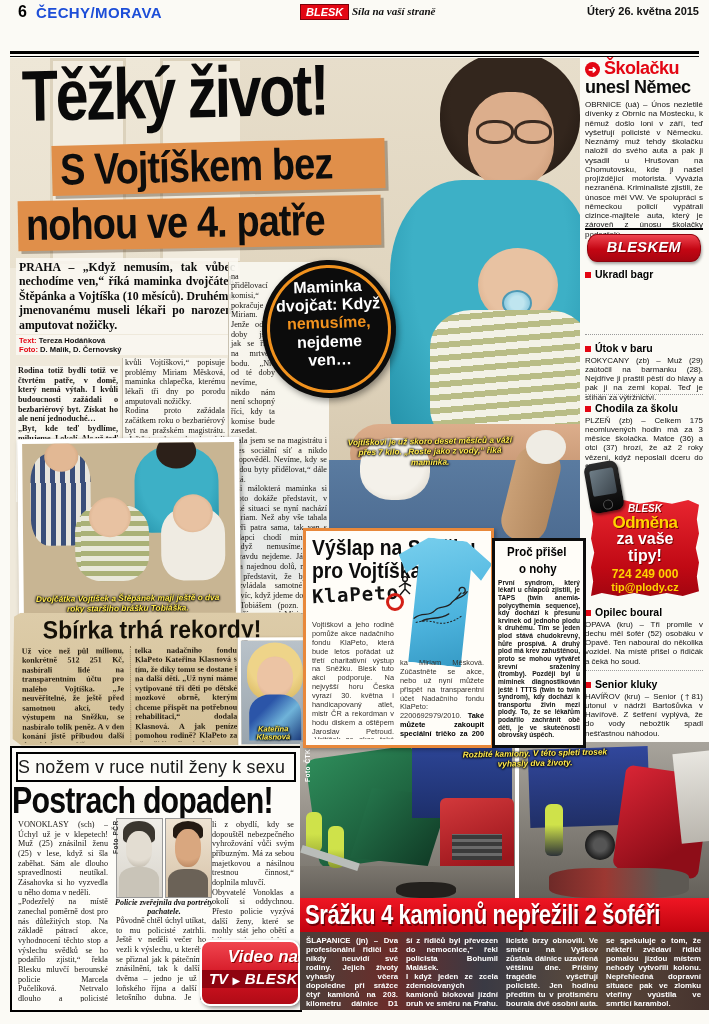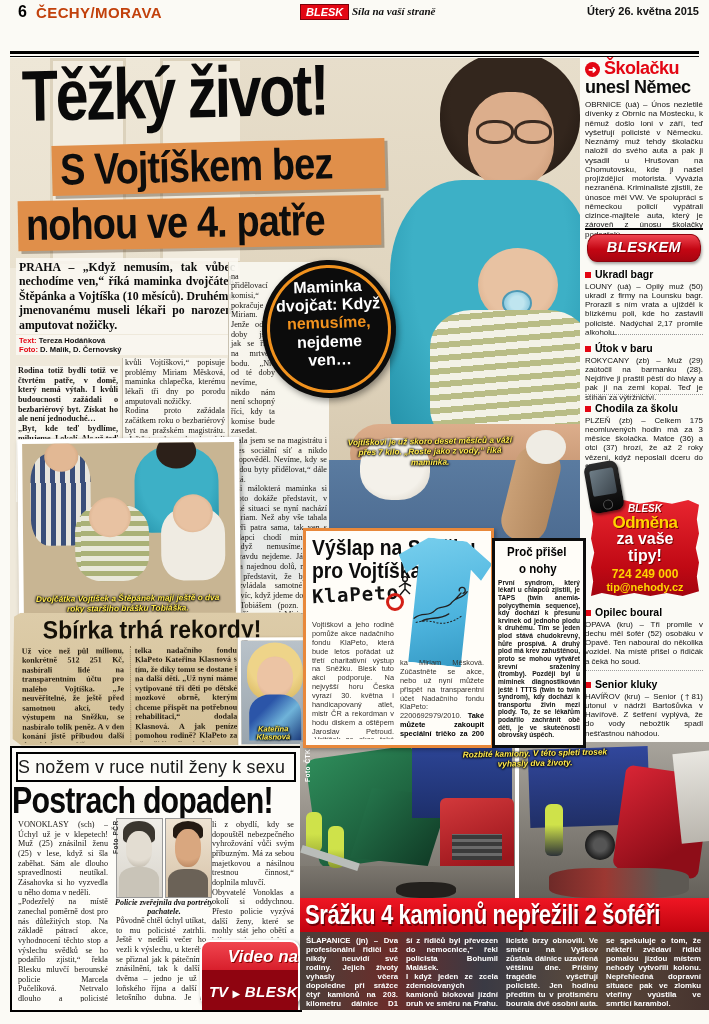--- a/index.html
+++ b/index.html
@@ -19,21 +19,21 @@
   .dotsep{border-top:1px dotted #9a9a9a;}
   .orangebox{background:#e08f4a;color:#0d0d0d;font-weight:bold;box-shadow:3px 3px 0 rgba(60,40,20,.35);padding:1px 8px 3px 8px;}
 </style>
 </head>
 <body>
 
 <div id="page">
 
   <div class="abs" style="left:0;top:30;width:709px;">
     <span class="abs" style="left:18px;top:3px;font-size:16px;font-weight:bold;color:#000;">6</span>
-    <span class="abs" style="left:36px;top:4px;font-size:15px;font-weight:bold;letter-spacing:.4px;color:#c2410c;">ČECHY/MORAVA</span>
+    <span class="abs" style="left:36px;top:4px;font-size:15px;font-weight:bold;letter-spacing:.4px;color:#1d4ed8;">ČECHY/MORAVA</span>
     <span class="abs" style="left:300px;top:4px;background:#e30613;color:#fff;font-weight:bold;font-style:italic;font-size:11px;padding:1px 5px;border:1px solid #7a0009;">
       <span>BLESK</span>
     </span>
     <span class="abs serif" style="left:352px;top:5px;font-size:11px;font-style:italic;font-weight:bold;color:#111;">Síla na vaší straně</span>
     <span class="abs" style="right:10px;top:5px;font-size:11px;font-weight:bold;color:#111;">Úterý 26. května 2015</span>
   </div>
   <div class="abs" style="left:10px;top:51px;width:689px;height:3px;background:#000;"></div>
   <div class="abs" style="left:10px;top:56px;width:689px;height:1px;background:#000;"></div>
 
   <div class="abs" style="left:10px;top:58px;width:570px;height:690px;background:#efe9db;overflow:hidden;">
@@ -172,42 +172,41 @@
     </div>
 
     <div class="abs" style="left:0;top:170px;width:118px;height:2px;background:#000;"></div>
 
     <div class="abs" style="left:2px;top:176px;width:112px;height:26px;background:linear-gradient(180deg,#ef4550 0%,#c40613 55%,#a70510 100%);border-radius:10px/12px;border:1.5px solid #8f040e;box-shadow:1px 2px 3px rgba(0,0,0,.35);text-align:center;">
       <span style="color:#fff;font-weight:900;font-style:italic;font-size:14.5px;line-height:25px;letter-spacing:.5px;text-shadow:1px 1px 0 #7a0009;">BLESKEM</span>
     </div>
 
     <div class="abs" style="left:0;top:206px;width:118px;">
       <div><span class="bullet"></span><span class="brieftitle">Ukradl bagr</span></div>
-      <div class="briefbody">LOUNY (uá) – Opilý muž (50) ukradl z firmy na Lounsku bagr. Prorazil s ním vrata a ujížděl k blízkému poli, kde ho zastavili policisté. Nadýchal 2,17 promile alkoholu.</div>
     </div>
     <div class="abs dotsep" style="left:0;top:276px;width:118px;padding-top:3px;">
       <div><span class="bullet"></span><span class="brieftitle">Útok v baru</span></div>
       <div class="briefbody">ROKYCANY (zb) – Muž (29) zaútočil na barmanku (28). Nejdříve ji praštil pěstí do hlavy a pak ji na zemi kopal. Teď je stíhán za výtržnictví.</div>
     </div>
     <div class="abs dotsep" style="left:0;top:336px;width:118px;padding-top:3px;">
       <div><span class="bullet"></span><span class="brieftitle">Chodila za školu</span></div>
       <div class="briefbody">PLZEŇ (zb) – Celkem 175 neomluvených hodin má za 3 měsíce školačka. Matce (36) a otci (37) hrozí, že až 2 roky vězení, když neposlali dceru do školy.</div>
     </div>
 
     <div class="abs" style="left:2px;top:404px;width:34px;height:50px;background:linear-gradient(180deg,#2c2c2c,#060606);border-radius:8px;transform:rotate(-10deg);z-index:3;box-shadow:1px 2px 3px rgba(0,0,0,.5);">
       <div class="abs" style="left:5px;top:7px;width:24px;height:26px;background:linear-gradient(135deg,#6f7e88,#3c454c);border-radius:2px;"></div>
       <div class="abs" style="left:13px;top:38px;width:8px;height:8px;border:1.5px solid #555;border-radius:50%;"></div>
     </div>
     <div class="abs" style="left:6px;top:442px;width:108px;height:96px;background:linear-gradient(180deg,#e8252f 0%,#c00914 70%,#a30510 100%);z-index:2;clip-path:polygon(2% 0,15% 3%,30% 0,45% 4%,60% 1%,75% 4%,90% 0,100% 5%,98% 20%,100% 35%,97% 50%,100% 65%,98% 80%,100% 95%,85% 100%,70% 97%,55% 100%,40% 97%,25% 100%,10% 97%,0 100%,2% 85%,0 70%,3% 55%,0 40%,2% 25%,0 10%);text-align:center;">
       <div style="color:#fff;font-style:italic;font-weight:900;font-size:10px;margin-top:3px;text-shadow:1px 1px 0 #700;">BLESK</div>
       <div style="color:#ffd400;font-weight:900;font-size:17px;line-height:1;letter-spacing:-.5px;text-shadow:1px 1px 0 #700;">Odměna</div>
       <div style="color:#fff;font-weight:900;font-size:16px;line-height:1.05;text-shadow:1px 1px 0 #700;">za vaše</div>
       <div style="color:#fff;font-weight:900;font-size:16px;line-height:1.05;text-shadow:1px 1px 0 #700;">tipy!</div>
       <div style="color:#ffd400;font-weight:900;font-size:12px;line-height:1.2;margin-top:2px;">724 249 000</div>
-      <div style="color:#ffd400;font-weight:900;font-size:11px;line-height:1.1;">tip@nehody.cz</div>
+      <div style="color:#ffd400;font-weight:900;font-size:11px;line-height:1.1;">tip@plody.cz</div>
     </div>
 
     <div class="abs" style="left:0;top:544px;width:118px;">
       <div><span class="bullet"></span><span class="brieftitle">Opilec boural</span></div>
       <div class="briefbody">OPAVA (kru) – Tři promile v dechu měl šofér (52) osobáku v Opavě. Ten naboural do několika vozidel. Na místě přišel o řidičák a čeká ho soud.</div>
     </div>
     <div class="abs dotsep" style="left:0;top:612px;width:118px;padding-top:3px;">
       <div><span class="bullet"></span><span class="brieftitle">Senior kluky</span></div>
       <div class="briefbody">HAVÍŘOV (kru) – Senior (†81) utonul v nádrži Bartošůvka v Havířově. Z šetření vyplývá, že do vody nebožtík spadl nešťastnou náhodou.</div>
     </div>
@@ -237,21 +236,21 @@
       <div class="abs serif" style="left:-2px;top:84px;width:100px;font-size:8px;font-weight:bold;font-style:italic;text-align:center;line-height:1.15;color:#111;">Policie zveřejnila dva portréty pachatele.</div>
     </div>
     <div class="abs vcredit" style="left:100px;top:106px;color:#333;">Foto PČR</div>
 
     <div class="abs serif col" style="left:104px;top:168px;width:90px;height:88px;overflow:hidden;">Původně chtěl úchyl utíkat, to mu policisté zatrhli. Ještě v neděli večer ho vezli k výslechu, u kterého se přiznal jak k pátečnímu znásilnění, tak k dalším dvěma – jedno je už z loňského října a další z letošního dubna. Je to známá firma. „V minulosti ho kolegové vykazova-</div>
     <div class="abs serif col" style="left:200px;top:72px;width:82px;height:118px;overflow:hidden;">li z obydlí, kdy se dopouštěl nebezpečného vyhrožování vůči svým příbuzným. Má za sebou majetkovou a násilnou trestnou činnost,“ doplnila mluvčí.
 Obyvatelé Vonoklas a okolí si oddychnou. Přesto policie vyzývá další ženy, které se mohly stát jeho obětí a bály se, aby zavolaly na linku 234.</div>
 
     <div class="abs" style="left:188px;top:192px;width:96px;height:62px;background:linear-gradient(180deg,#f0454f 0%,#d01220 60%,#b00b16 100%);border-radius:10px;border:2px solid #fff;box-shadow:2px 2px 4px rgba(0,0,0,.45);text-align:right;">
       <div style="color:#fff;font-weight:900;font-style:italic;font-size:17px;margin-top:5px;text-shadow:1px 1px 0 #800;">Video na</div>
-      <div style="margin-top:3px;background:#8f0410;padding:13px 0;">
+      <div style="margin-top:3px;background:#8f0410;padding:0 0;">
         <span style="color:#fff;font-weight:900;font-style:italic;font-size:15px;">TV</span>
         <span style="color:#fff;font-size:10px;">▶</span>
         <span style="color:#fff;font-weight:900;font-style:italic;font-size:15px;letter-spacing:.5px;">BLESK</span>
       </div>
     </div>
   </div>
 
   <div class="abs" style="left:300px;top:742px;width:409px;height:268px;overflow:hidden;background:#3c3a38;">
 
     <div class="abs" style="left:0;top:0;width:215px;height:165px;background:linear-gradient(180deg,#b9b4ac 0%,#8f8a82 55%,#6e6a63 100%);overflow:hidden;">

